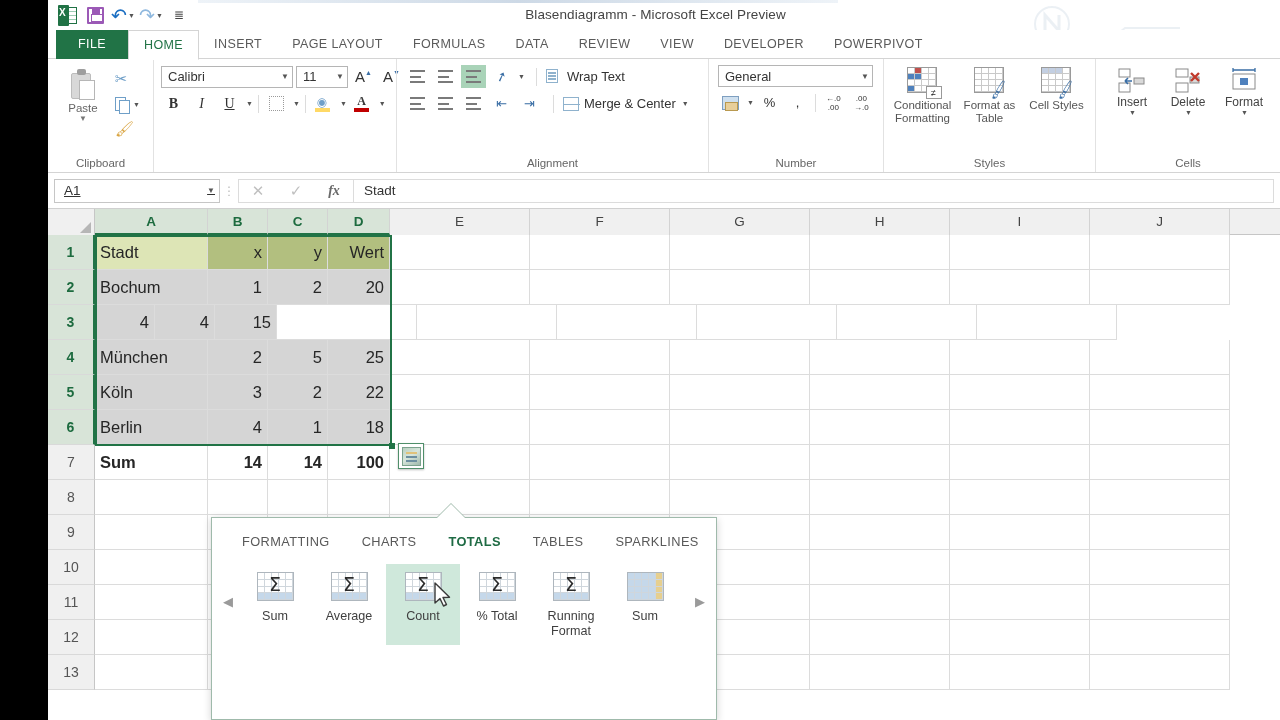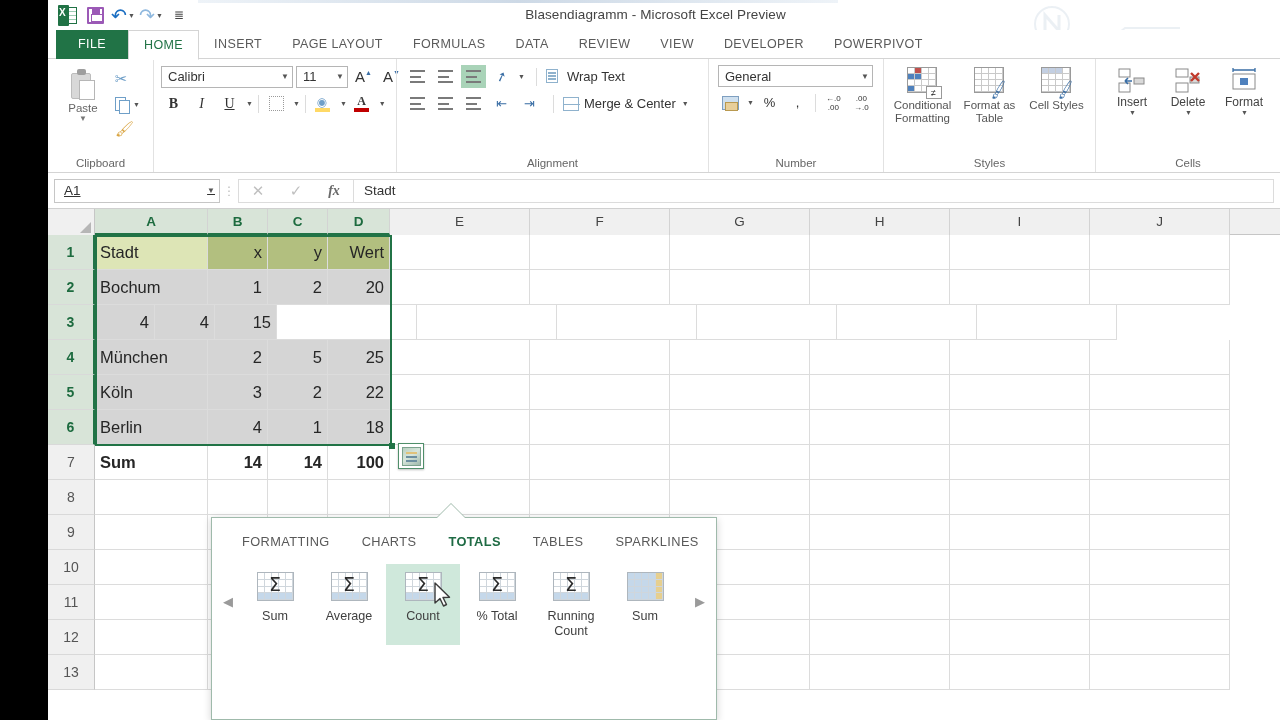--- a/index.html
+++ b/index.html
@@ -1046,21 +1046,21 @@
                 <div></div>
                 <div></div>
                 <div class="blue"></div>
                 <div class="blue"></div>
                 <div class="blue"></div>
                 <div class="blue"></div>
                 <div class="blue"></div>
               </div>
             <div class="sig">Σ</div>
           </div>
-          <div class="lab">Running Count</div>
+          <div class="lab">Running Format</div>
         </div>
 
         <div class="qa-item">
           <div class="sigma-ico">
             <div class="sigma-grid">
                 <div class="blue"></div>
                 <div class="blue"></div>
                 <div class="blue"></div>
                 <div class="blue"></div>
                 <div class="gold"></div>

